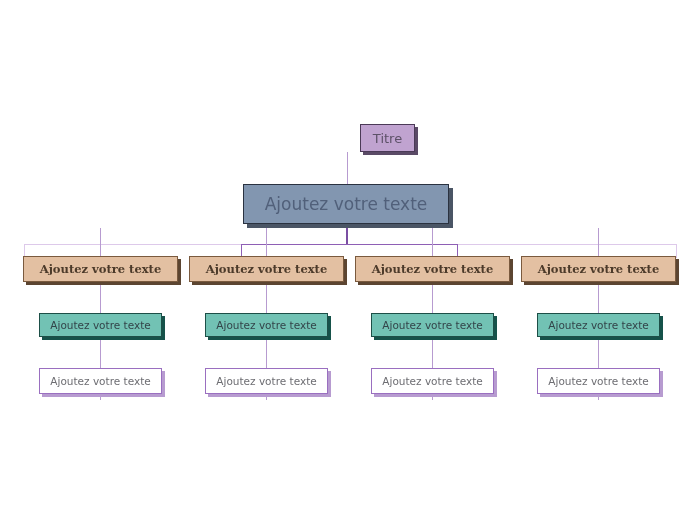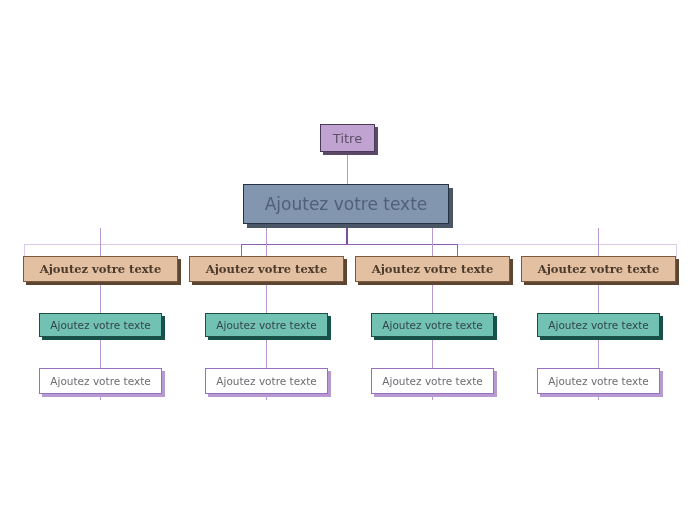--- a/index.html
+++ b/index.html
@@ -40,20 +40,21 @@
   }
 
   
   .n-title {
     background: #c0a3d0;
     border: 1px solid #4b3a57;
     box-shadow: 3px 3px 0 0 #5a4a66;
     color: #5d5168;
     font-size: 13px;
     font-family: "DejaVu Sans", sans-serif;
+    margin-left: 40px;
   }
 
   
   .n-slate {
     background: #8296b0;
     border: 1px solid #2a3240;
     box-shadow: 4px 4px 0 0 #4a5565;
     color: #51607a;
     font-size: 17px;
     font-family: "DejaVu Sans", sans-serif;

